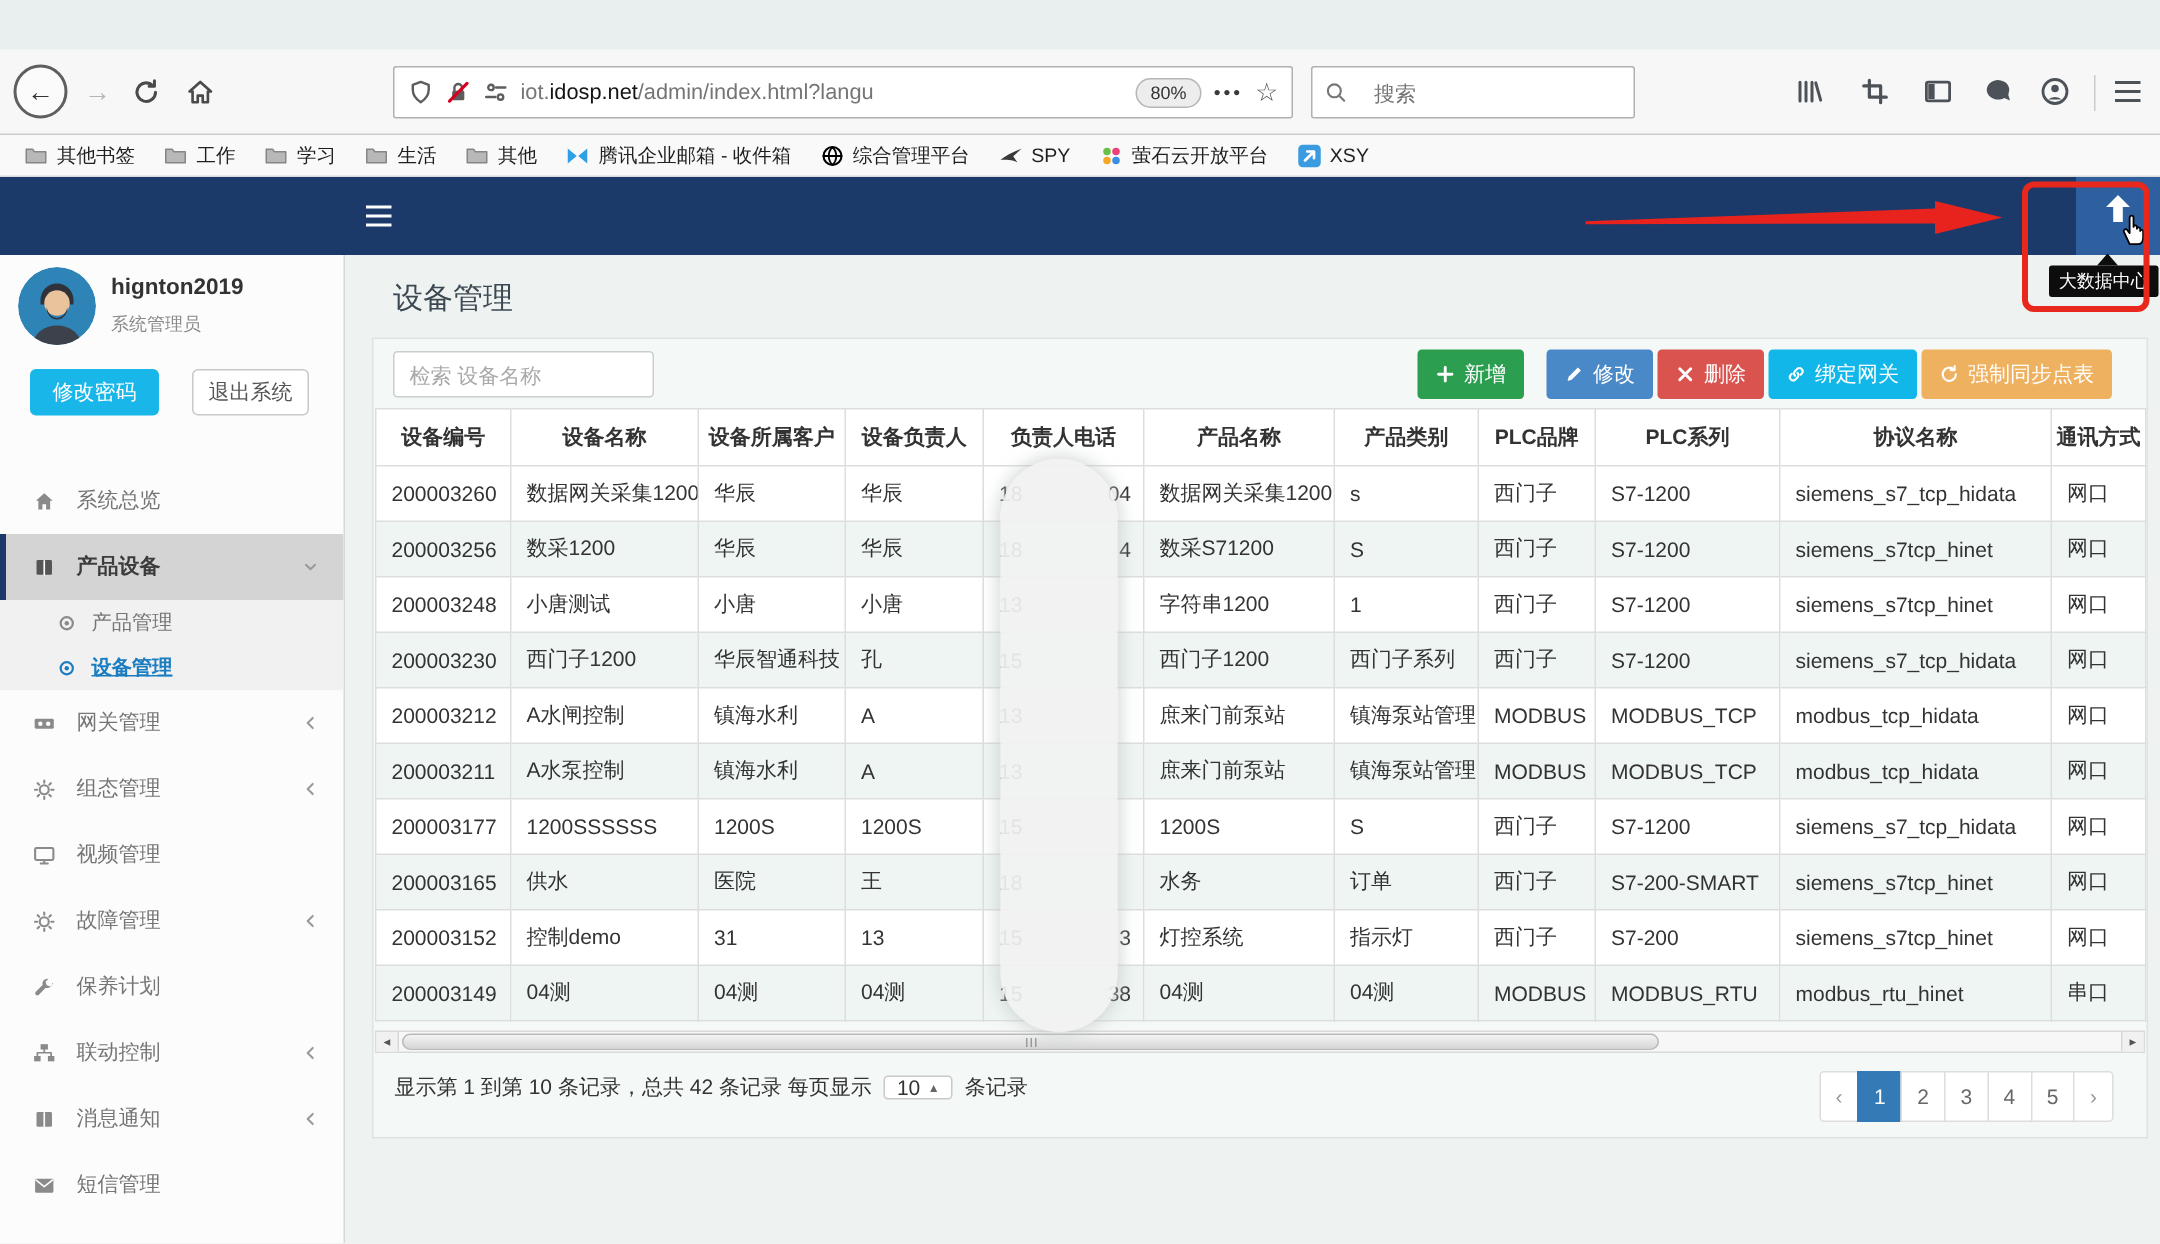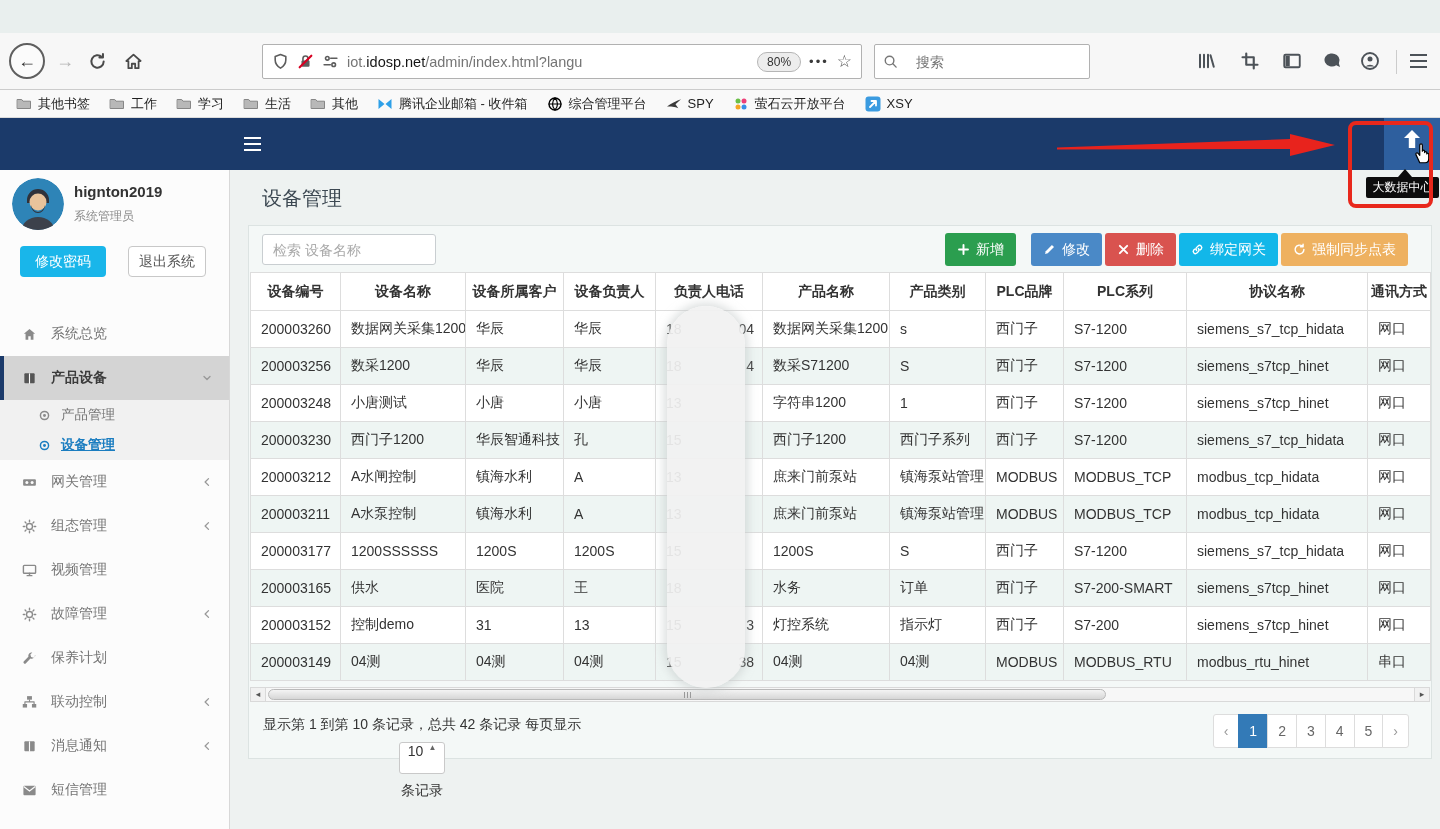--- a/index.html
+++ b/index.html
@@ -100,22 +100,22 @@
   tbody tr:nth-child(even){background:#eef5f3;}
   .ph-wrap{display:flex;justify-content:space-between;padding-right:8px;}
   .blur-capsule{left:667px;top:306px;width:78px;height:382px;border-radius:39px;background:rgba(241,241,241,0.93);box-shadow:0 0 10px 3px rgba(195,200,200,0.6);z-index:10;}
   .hs{position:absolute;left:1px;right:1px;top:461px;height:15px;background:#f7f7f7;border:1px solid #d9d9d9;display:flex;}
   .hs-btn{width:15px;background:#f1f1f1;font-size:9px;color:#555;text-align:center;line-height:13px;flex:0 0 auto;}
   .hs-btn.l{border-right:1px solid #d9d9d9;}
   .hs-btn.r{border-left:1px solid #d9d9d9;}
   .hs-track{flex:1;position:relative;}
   .hs-thumb{position:absolute;left:2px;top:1px;height:11px;width:73%;background:linear-gradient(#f4f4f4,#d6d6d6);border:1px solid #b9b9b9;border-radius:6px;}
   .hs-thumb::after{content:"";position:absolute;left:50%;top:2px;width:1px;height:6px;background:#999;box-shadow:3px 0 #999,-3px 0 #999;}
-  .summary{position:absolute;left:14px;top:490px;display:flex;align-items:center;gap:8px;font-size:14px;color:#333;flex-direction:column;}
-  .pp-box{width:46px;height:32px;border:1px solid #c9c9c9;border-radius:3px;background:#fff;display:flex;justify-content:center;gap:5px;}
+  .summary{position:absolute;left:14px;top:490px;display:flex;align-items:center;gap:8px;font-size:14px;color:#333;}
+  .pp-box{width:46px;height:16px;border:1px solid #c9c9c9;border-radius:3px;background:#fff;display:flex;align-items:center;justify-content:center;gap:5px;}
   .pp-box .tri{font-size:8px;color:#666;}
   .pager{position:absolute;right:22px;top:488px;display:flex;list-style:none;}
   .pager li{min-width:14px;padding:0 10px;height:34px;line-height:32px;border:1px solid #ddd;margin-left:-1px;background:#fff;color:#676767;font-size:14px;text-align:center;}
   .pager li:first-child{border-radius:3px 0 0 3px;color:#999;}
   .pager li:last-child{border-radius:0 3px 3px 0;color:#999;}
   .pager li.active{background:#337ab7;border-color:#337ab7;color:#fff;}
 </style>
 </head>
 <body>
 

